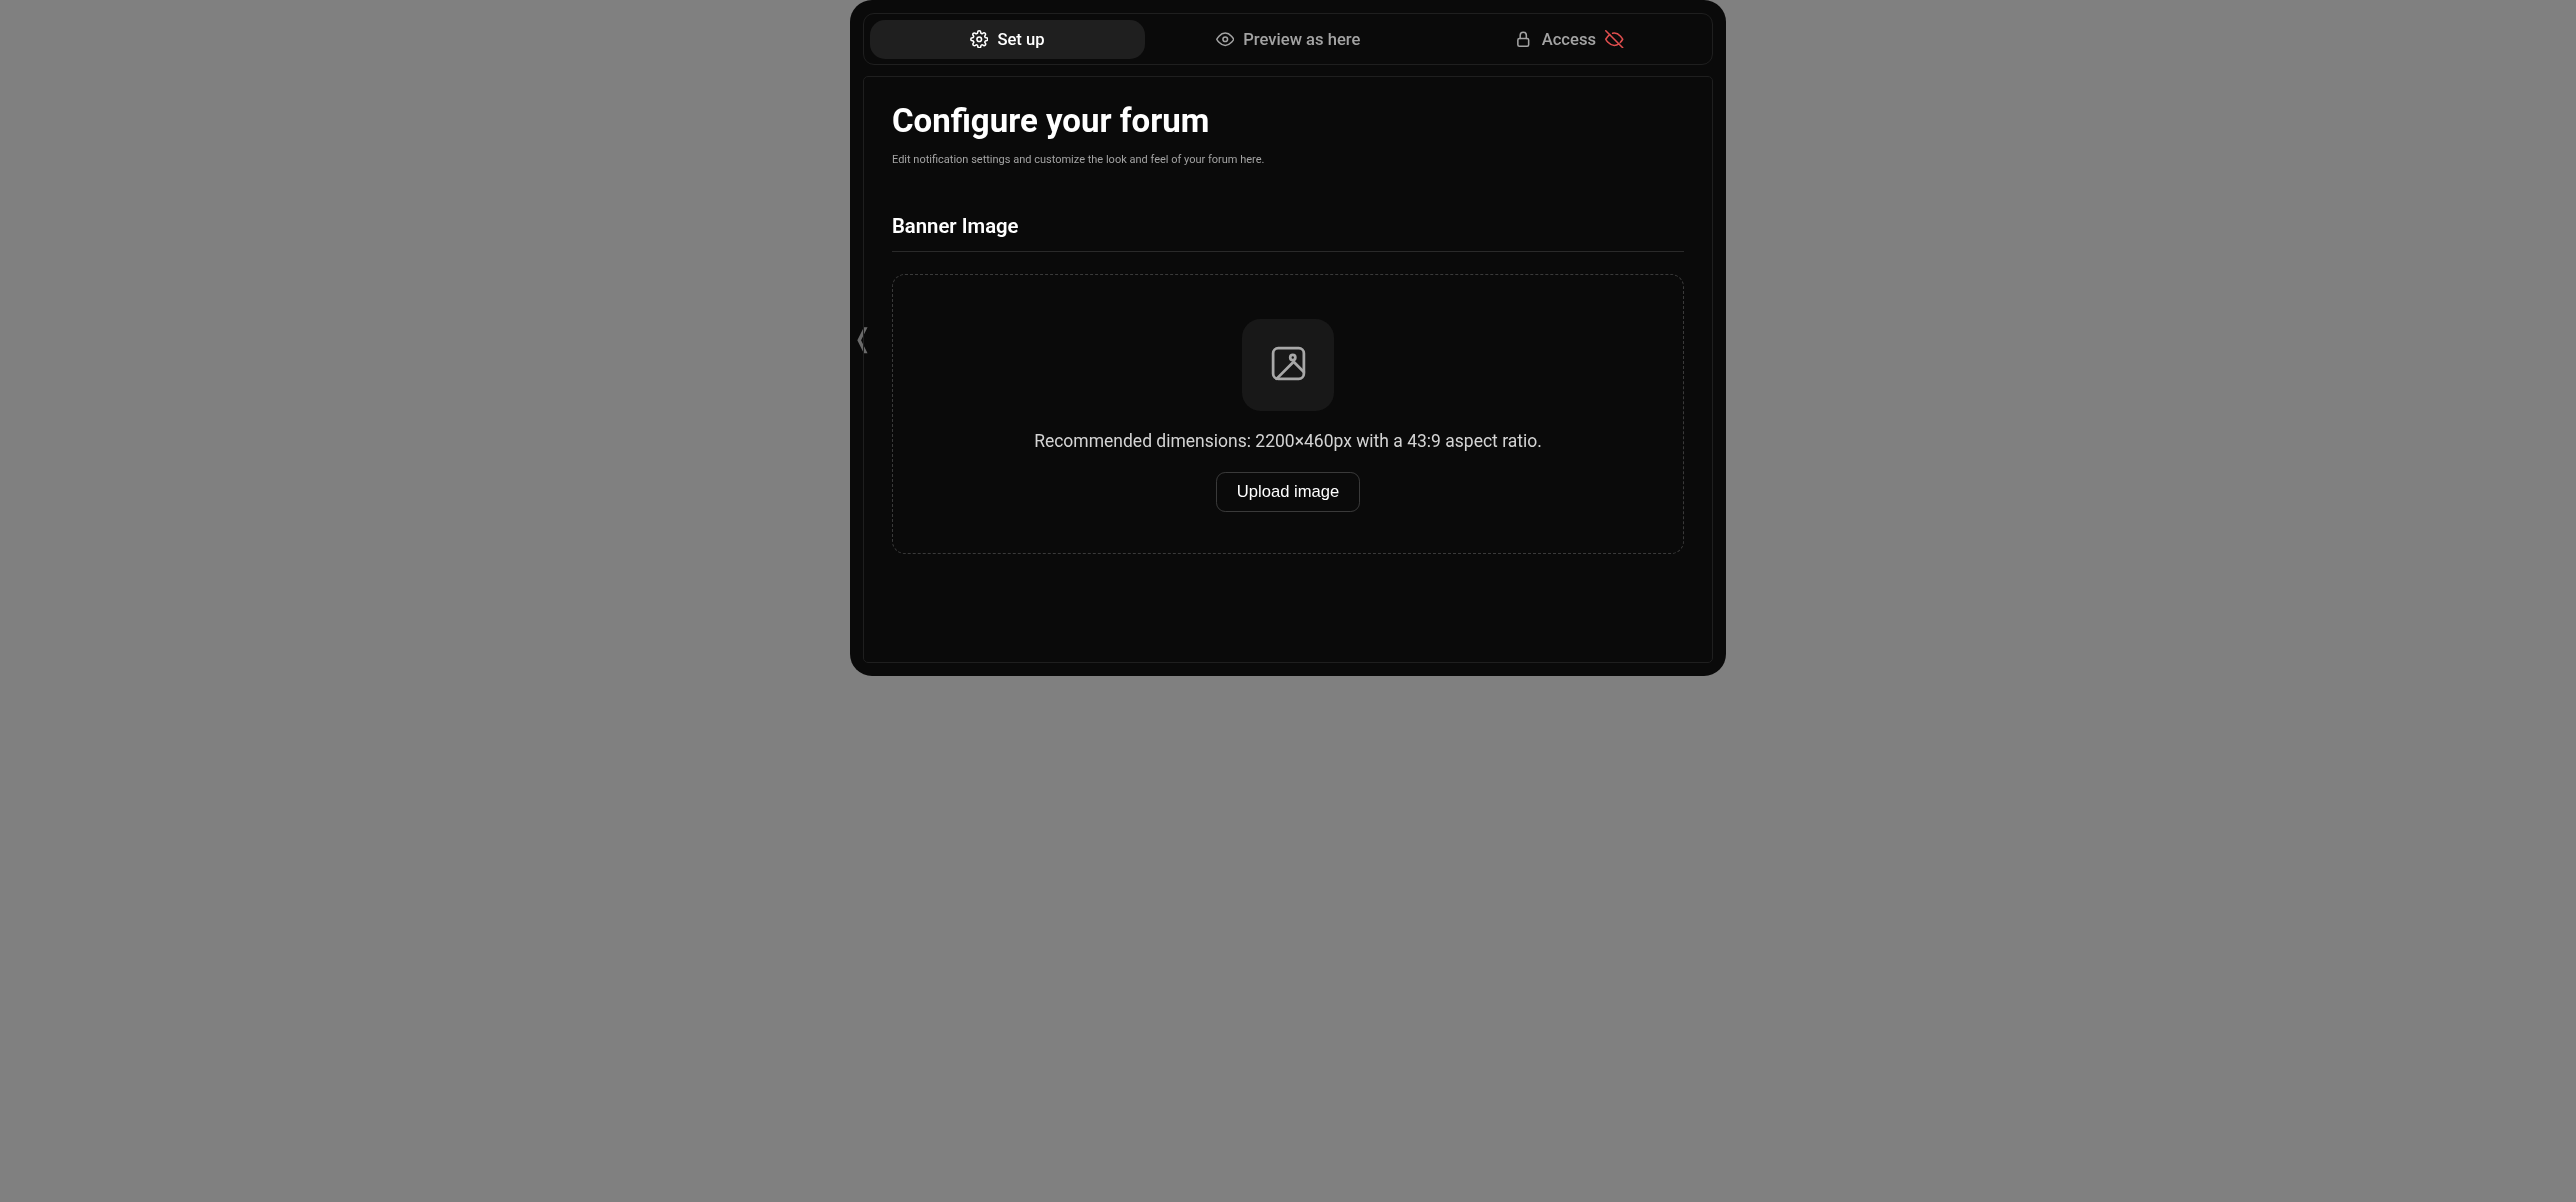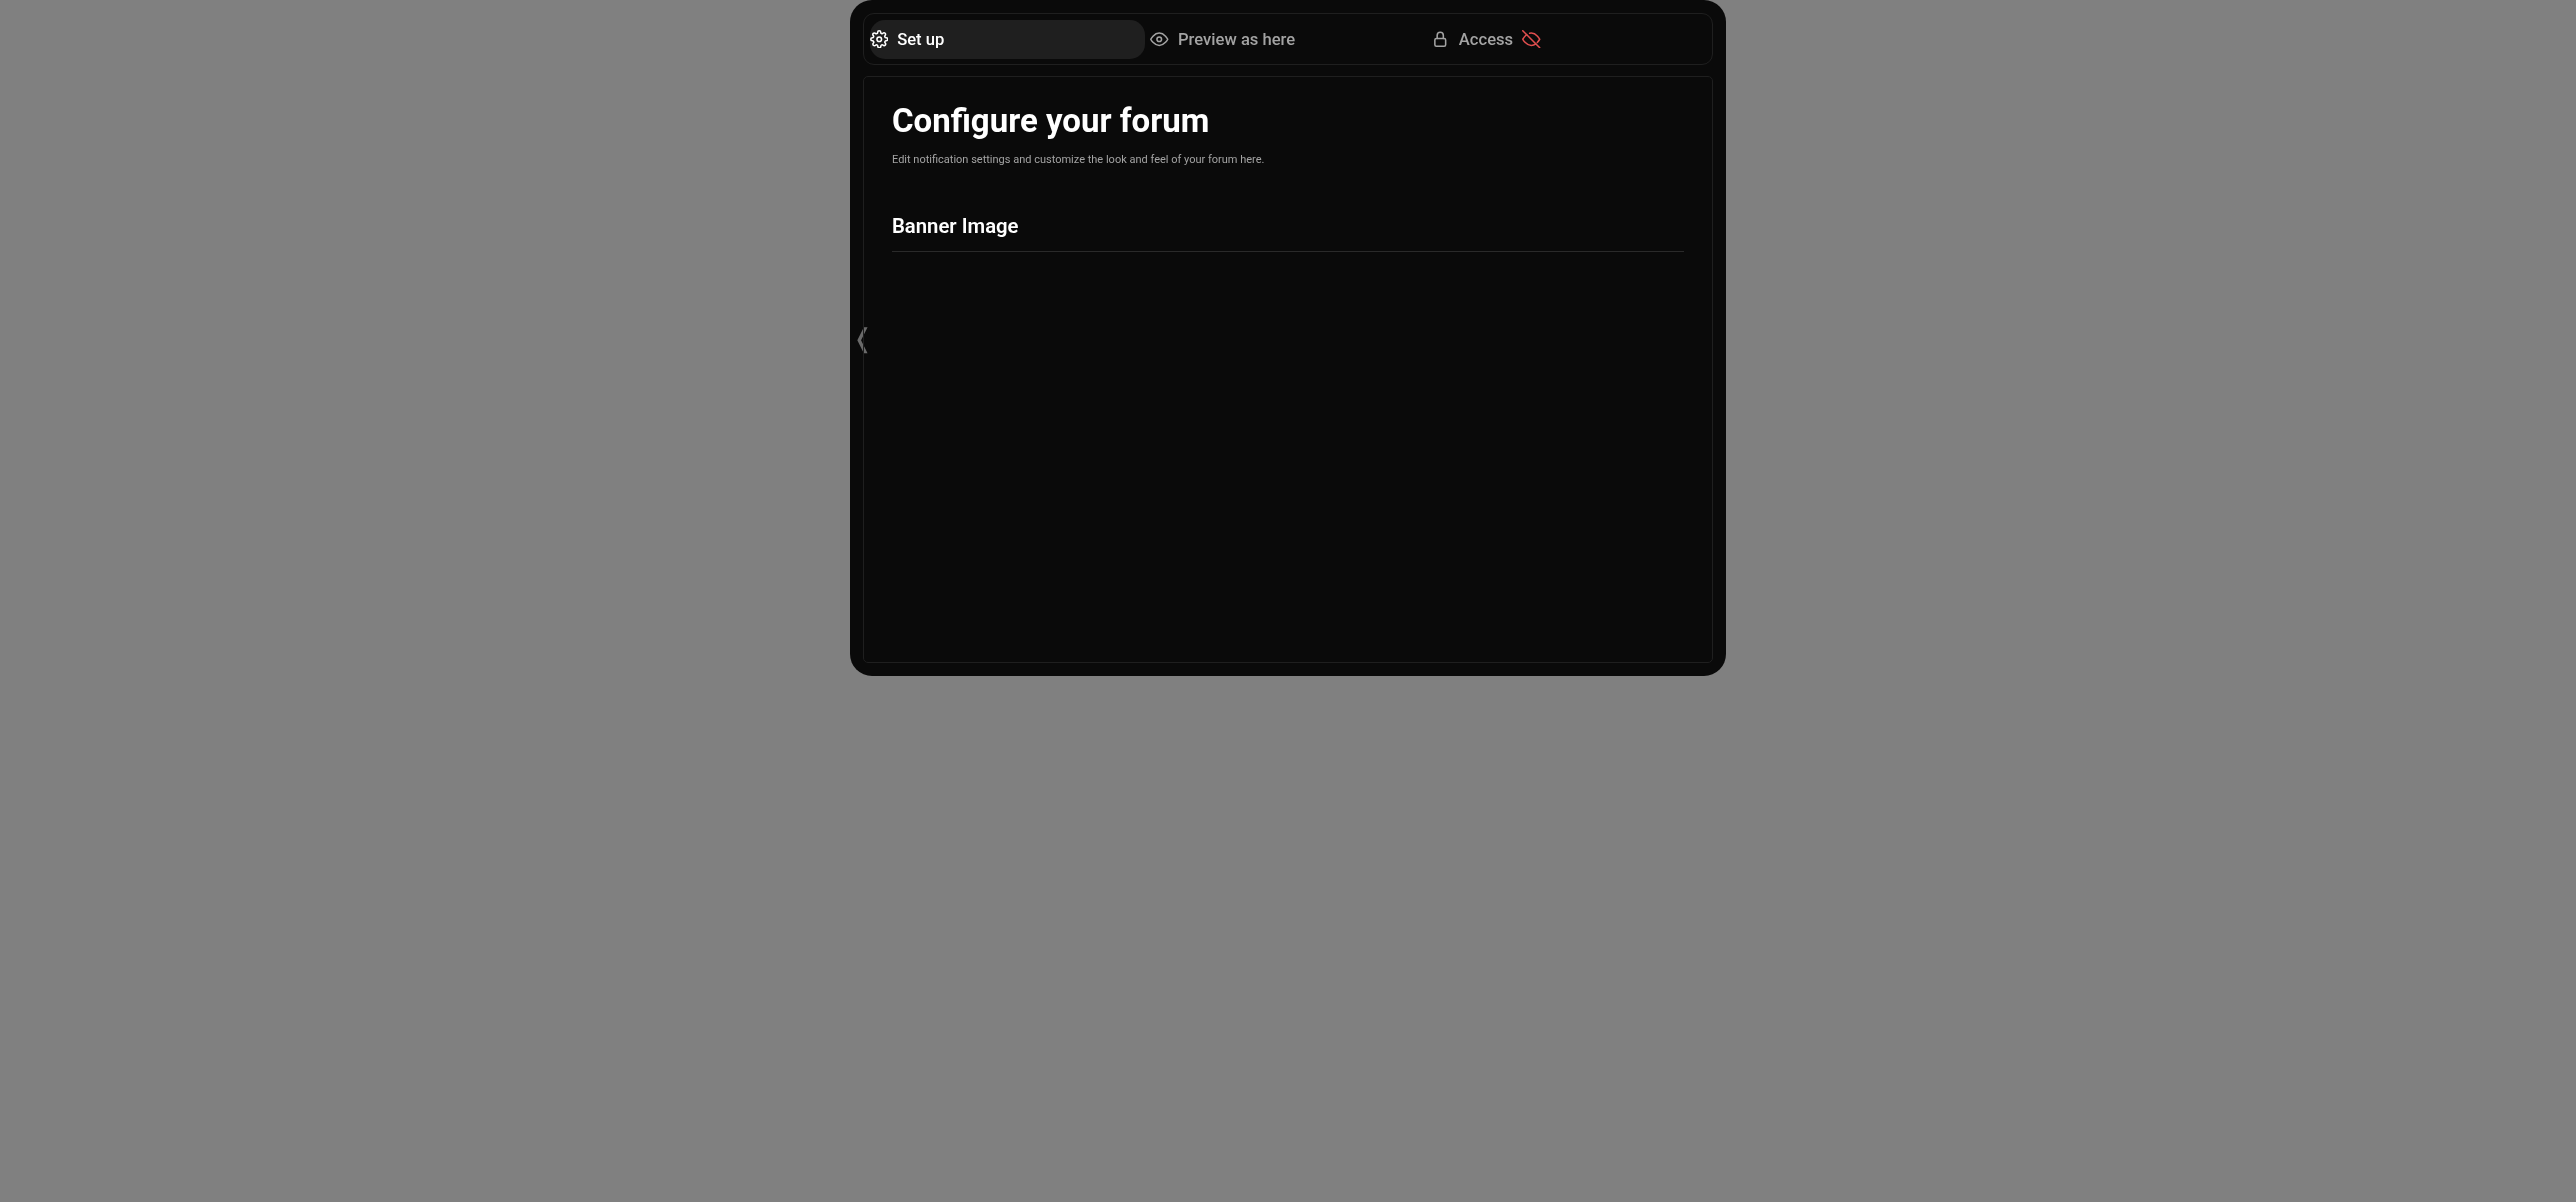--- a/index.html
+++ b/index.html
@@ -28,20 +28,21 @@
       border-radius: 11px;
       display: flex;
       padding: 5.5px;
       gap: 5.5px;
       margin-bottom: 11px;
     }
     .tab {
       flex: 1;
       display: flex;
       align-items: center;
+      justify-content: center;
       gap: 9.2px;
       height: 39px;
       border-radius: 15px;
       cursor: pointer;
       color: #a3a3a3;
       font-size: 16.6px;
       font-weight: 500;
     }
     .tab.active {
       background: #1f1f1f;
@@ -173,16 +174,29 @@
     </div>
   </div>
 
   <div class="content-area">
     <h1 class="page-title">Configure your forum</h1>
     <p class="page-subtitle">Edit notification settings and customize the look and feel of your forum here.</p>
 
     <h2 class="section-title">Banner Image</h2>
     <hr class="section-divider">
 
+    <div class="upload-box">
+      <div class="image-placeholder">
+        <span>
+          <svg viewBox="0 0 24 24" fill="none" stroke-width="1.6" stroke-linecap="round" stroke-linejoin="round">
+            <rect x="3" y="3" width="18" height="18" rx="3" ry="3"></rect>
+            <circle cx="14.5" cy="8.5" r="1.5"></circle>
+            <path d="M21 17l-6-6L5 21"></path>
+          </svg>
+        </span>
+      </div>
+      <div class="recommended-text">Recommended dimensions: 2200×460px with a 43:9 aspect ratio.</div>
+      <button class="upload-button">Upload image</button>
+    </div>
   </div>
 
 </div>
 
 
 </body></html>

